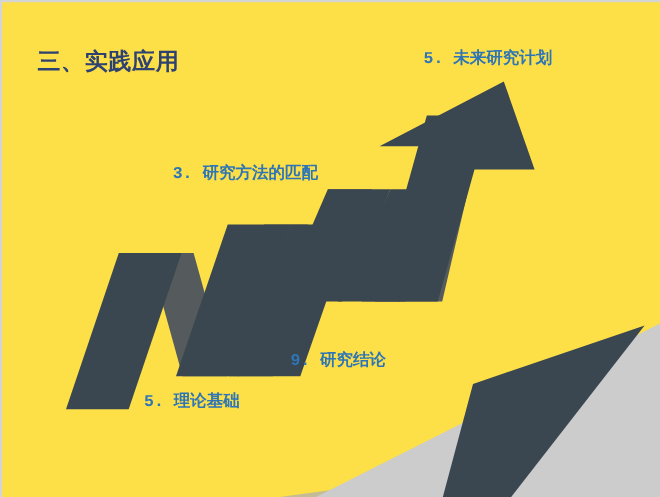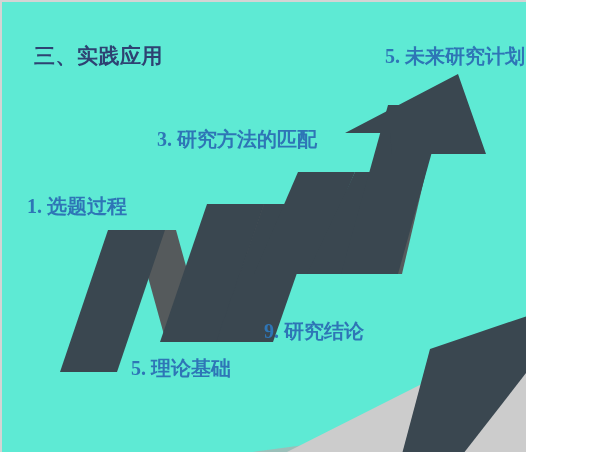--- a/index.html
+++ b/index.html
@@ -2,25 +2,25 @@
 <html><head>
 <meta charset="utf-8">
 <style>
   html, body {
     margin: 0;
     padding: 0;
     background: #ffffff;
   }
   #slide {
     position: relative;
-    width: 526px;
+    width: 600px;
     height: 452px;
-    background: #5eead4;
+    background: #fde047;
     overflow: hidden;
-    font-family: Liberation Serif, serif;
+    font-family: Liberation Mono, monospace;
     box-sizing: border-box;
     border-top: 2px solid #d4d4d4;
     border-left: 2px solid #d4d4d4;
   }
   #bg-svg, #art-svg {
     position: absolute;
     left: 0;
     top: 0;
     width: 600px;
     height: 452px;
@@ -36,28 +36,28 @@
     font-size: 21px;
     font-weight: bold;
     color: #2e4272;
     letter-spacing: 0.5px;
     white-space: nowrap;
   }
 
   .step-label {
     position: absolute;
     z-index: 5;
-    font-size: 20px;
+    font-size: 15px;
     font-weight: bold;
     color: #2e75b6;
     white-space: nowrap;
   }
   .step-label.s1 { left: 25px;  top: 191px; }
   .step-label.s2 { left: 129px; top: 353px; }
-  .step-label.s3 { left: 155px; top: 124px; }
+  .step-label.s3 { left: 155px; top: 146px; }
   .step-label.s4 { left: 262px; top: 316px; }
   .step-label.s5 { left: 383px; top: 41px;  }
 </style>
 </head>
 <body>
 
 <div id="slide">
 
   <svg id="bg-svg" viewBox="0 0 600 452">
     <polygon points="236,452 600,403 600,452" fill="#b0b0b0" opacity="0.75"></polygon>
@@ -81,19 +81,18 @@
       <polygon points="353,170 410,170 362,272 305,272" fill="#3a4750"></polygon>
       <polygon points="386,103 443,103 396,272 339,272" fill="#3a4750"></polygon>
       <polygon points="456,72 484,152 390,152 388,131 343,131" fill="#3a4750"></polygon>
     </g>
 
     <polygon points="428,347 584,294 461,452 400,452" fill="#3a4750"></polygon>
   </svg>
 
   <div class="slide-title">三、实践应用</div>
 
-  <div class="step-label s1">1. 选题过程</div>
   <div class="step-label s2">5. 理论基础</div>
   <div class="step-label s3">3. 研究方法的匹配</div>
   <div class="step-label s4">9. 研究结论</div>
   <div class="step-label s5">5. 未来研究计划</div>
 
 </div>
 
 </body></html>

